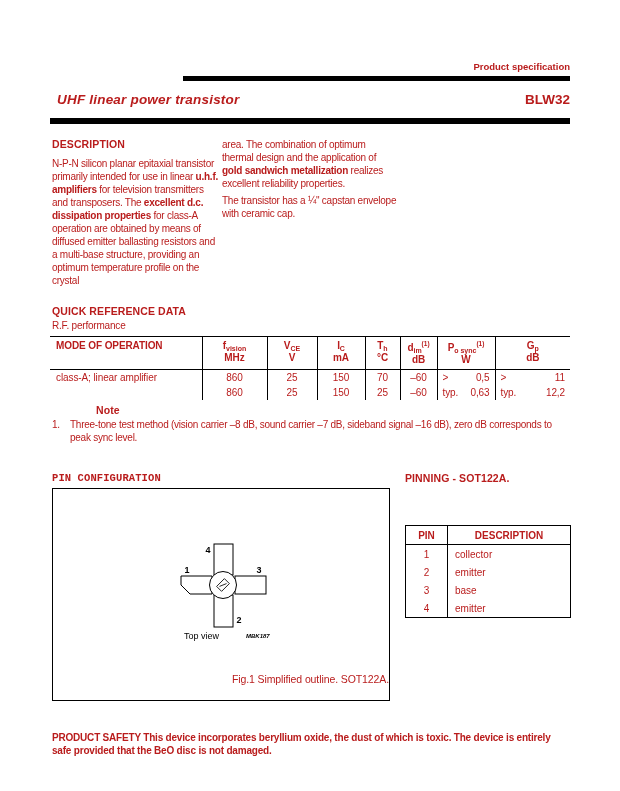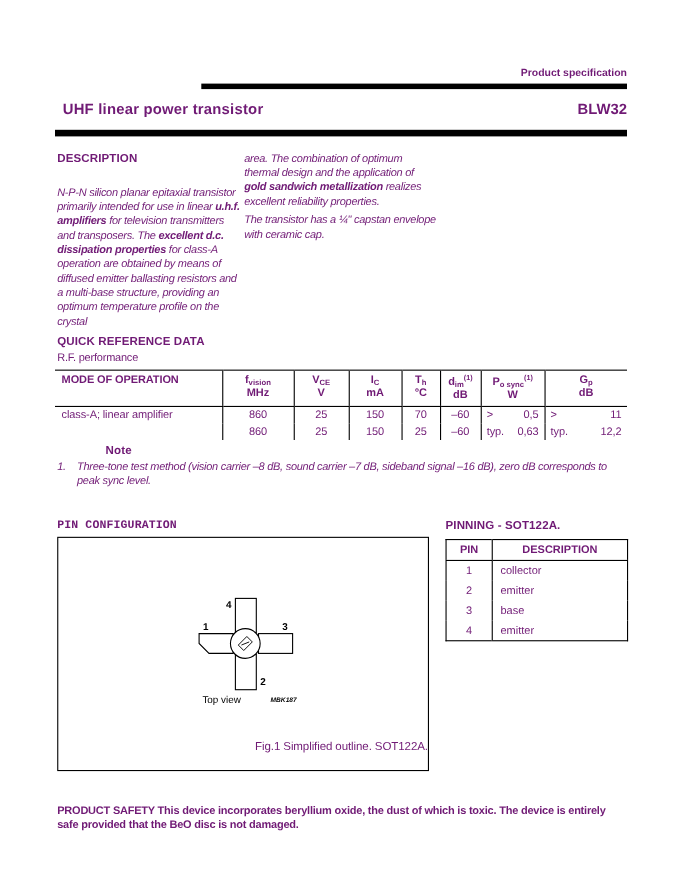--- a/index.html
+++ b/index.html
@@ -1,34 +1,34 @@
 <!DOCTYPE html>
 <html><head>
 <meta charset="utf-8">
 <style>
   html,body{margin:0;padding:0;background:#e8e8e8;}
   .page{
     position:relative;width:620px;height:791px;background:#ffffff;
-    font-family:"Liberation Sans",sans-serif;color:#701a75;overflow:hidden;
+    font-family:"Liberation Sans",sans-serif;color:#b91c1c;overflow:hidden;
     margin:0 auto;
   }
   .abs{position:absolute;}
   .b{font-weight:bold;}
   
   .spec-label{top:61px;left:0;width:570px;text-align:right;font-size:9.5px;font-weight:bold;}
   .bar-top{top:76px;left:183px;width:387px;height:5px;background:#000;}
   .title-row{top:92px;left:57px;width:513px;display:flex;justify-content:space-between;align-items:baseline;}
-  .doc-title{font-size:13.5px;font-weight:bold;letter-spacing:0.2px;}
+  .doc-title{font-size:13.5px;font-weight:bold;letter-spacing:0.2px;font-style:italic;}
   .part-no{font-size:13.5px;font-weight:bold;}
   .bar-thick{top:118px;left:50px;width:520px;height:6px;background:#000;}
   
   .sec-head{font-size:10.5px;font-weight:bold;letter-spacing:0.1px;}
   .desc-head{top:138px;left:52px;}
-  .body-text{font-size:10px;line-height:13px;letter-spacing:-0.25px;font-style:italic;}
-  .desc-col1{top:169px;left:52px;width:170px;}
+  .body-text{font-size:10px;line-height:13px;letter-spacing:-0.25px;}
+  .desc-col1{top:157px;left:52px;width:170px;}
   .desc-col2{top:138px;left:222px;width:176px;}
   .desc-col2 .para2{margin-top:4px;}
   
   .qrd-head{top:305px;left:52px;}
   .qrd-sub{top:320px;left:52px;font-size:10px;letter-spacing:-0.2px;}
   .qrd-table{top:336px;left:50px;}
   table{border-collapse:collapse;}
   .qrd-table table{width:520px;table-layout:fixed;}
   .qrd-table th{
     border-top:1.5px solid #000;border-bottom:1.5px solid #000;
@@ -51,21 +51,21 @@
   .note-num{top:418px;left:52px;font-size:10px;}
   .note-text{top:418px;left:70px;width:502px;}
   
   .pincfg-head{top:472px;left:52px;font-family:Liberation Mono, monospace;}
   .fig-box{top:488px;left:52px;width:336px;height:211px;border:1px solid #000;}
   .fig-svg{position:absolute;top:0;left:0;}
   .fig-caption{position:absolute;top:184px;left:0;width:100%;text-align:right;font-size:10.5px;letter-spacing:-0.1px;}
   
   .pinning-head{top:472px;left:405px;}
   .pin-table{top:490px;left:405px;}
-  .pin-table table{width:165px;table-layout:fixed;border:1.2px solid #000;}
+  .pin-table table{width:165px;table-layout:fixed;border:1.2px solid #000;margin-top:35px;}
   .pin-table th{
     font-size:10px;font-weight:bold;height:16px;text-align:center;
     border-bottom:1.2px solid #000;
   }
   .pin-table th+th, .pin-table td+td{border-left:1px solid #000;}
   .pin-table td{font-size:10px;height:16px;vertical-align:middle;}
   .pin-table td.pin-num{text-align:center;}
   .pin-table td.pin-desc{text-align:left;padding-left:7px;}
   
   .safety{top:731px;left:52px;width:520px;font-size:10px;line-height:13px;font-weight:bold;letter-spacing:-0.2px;}

